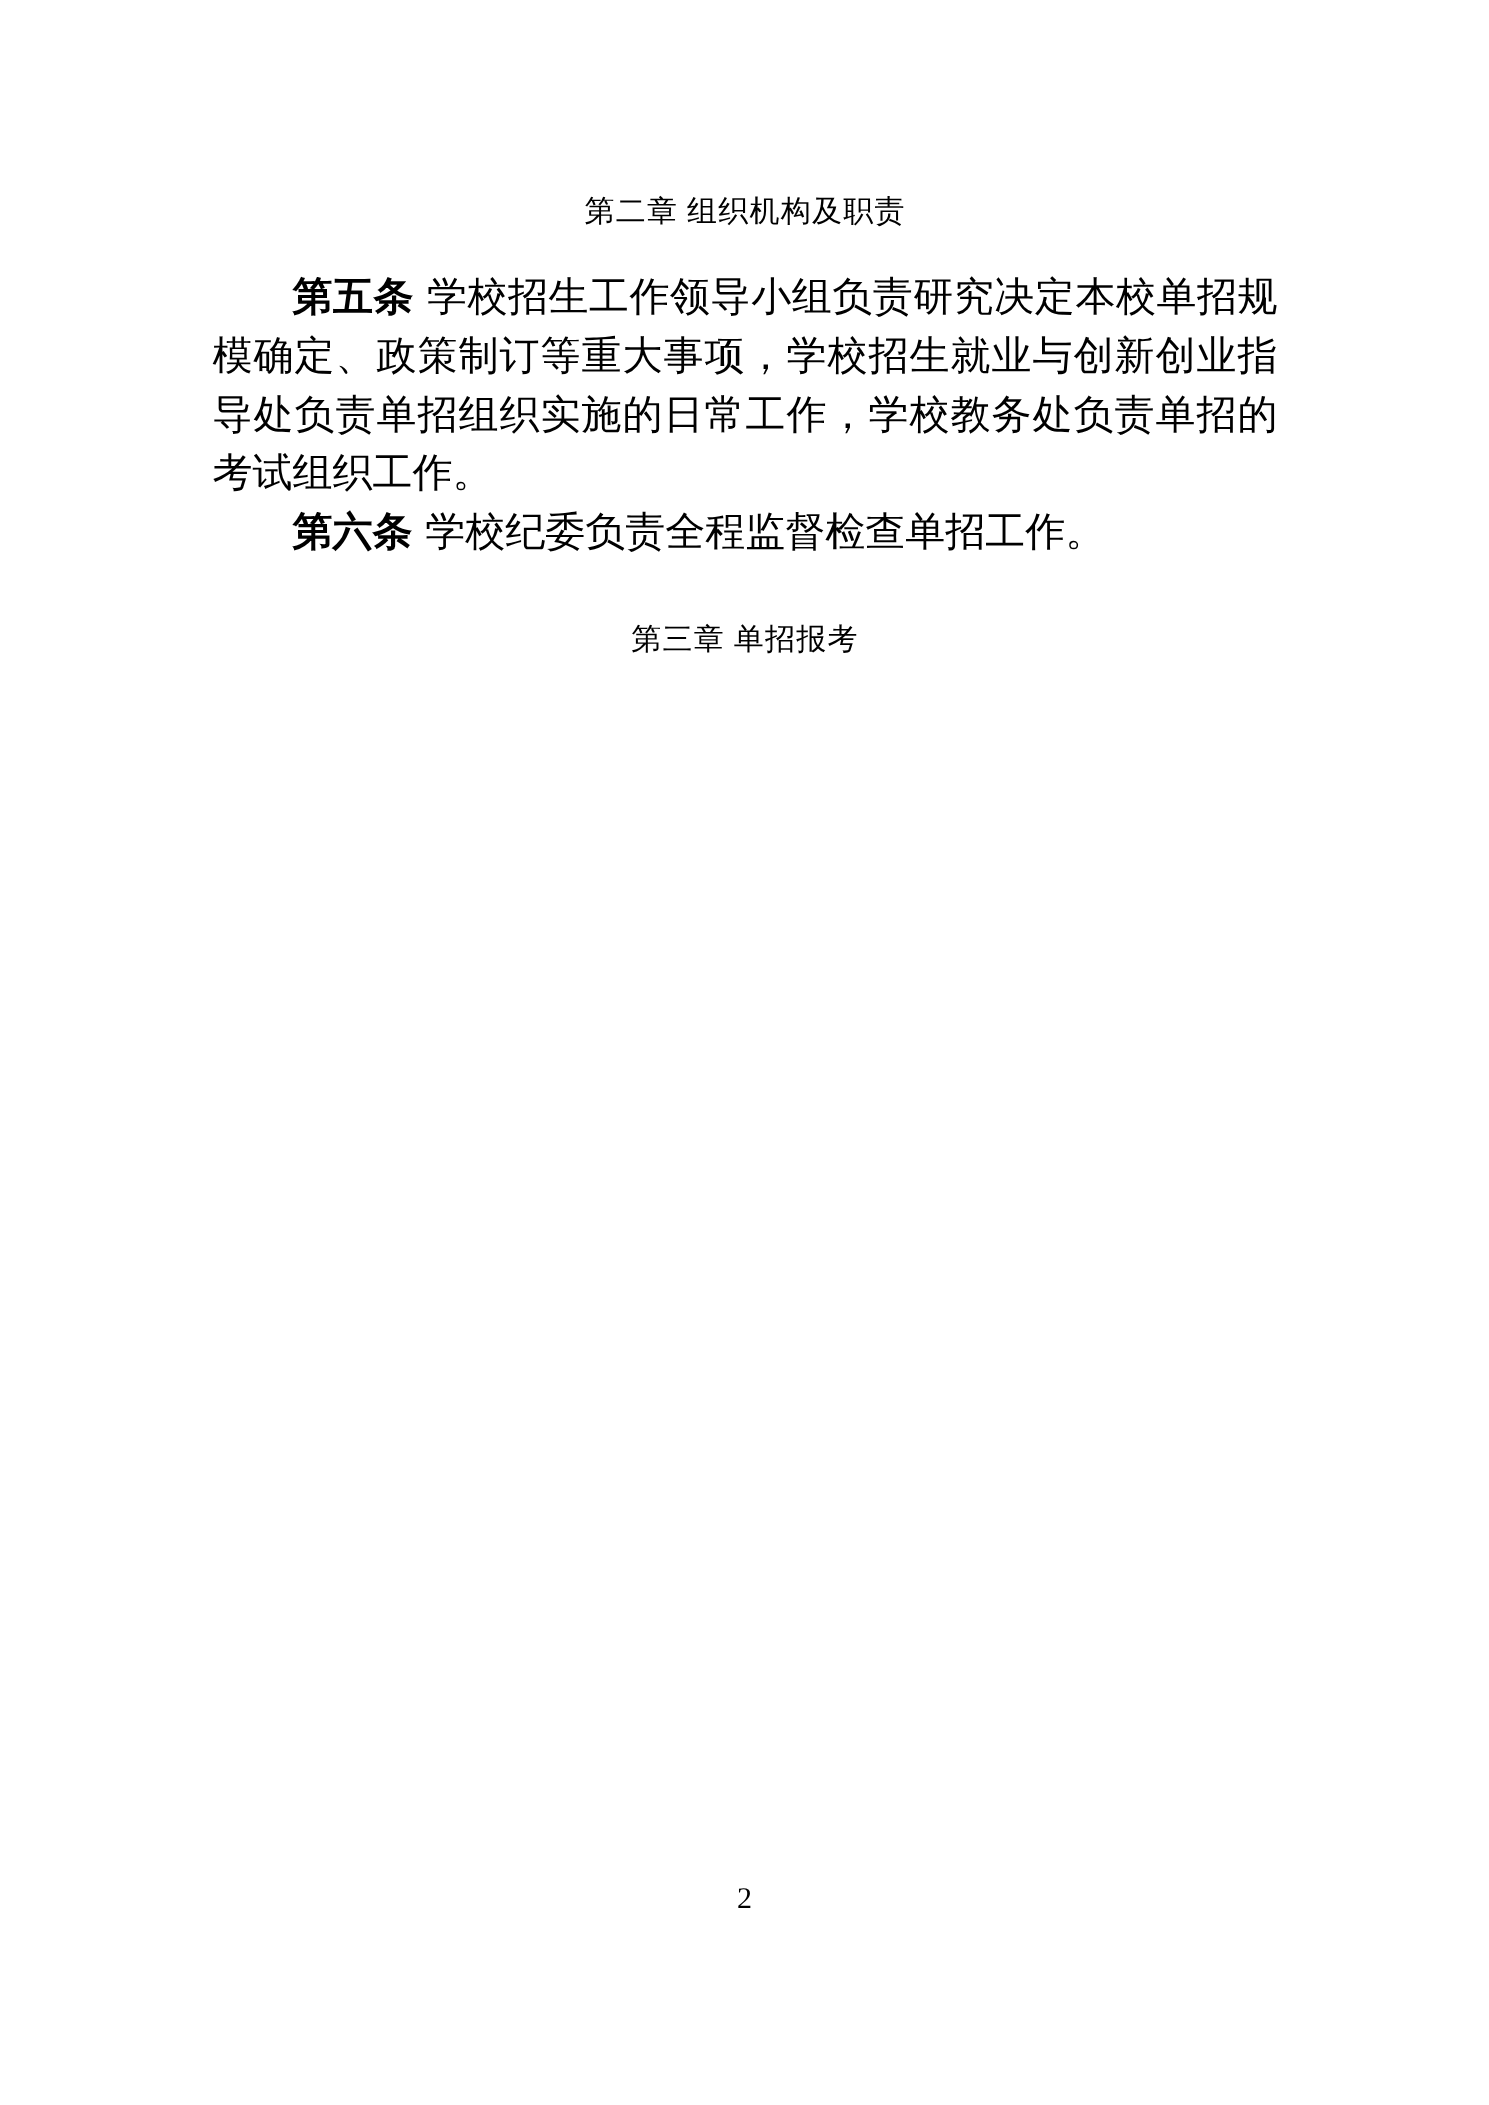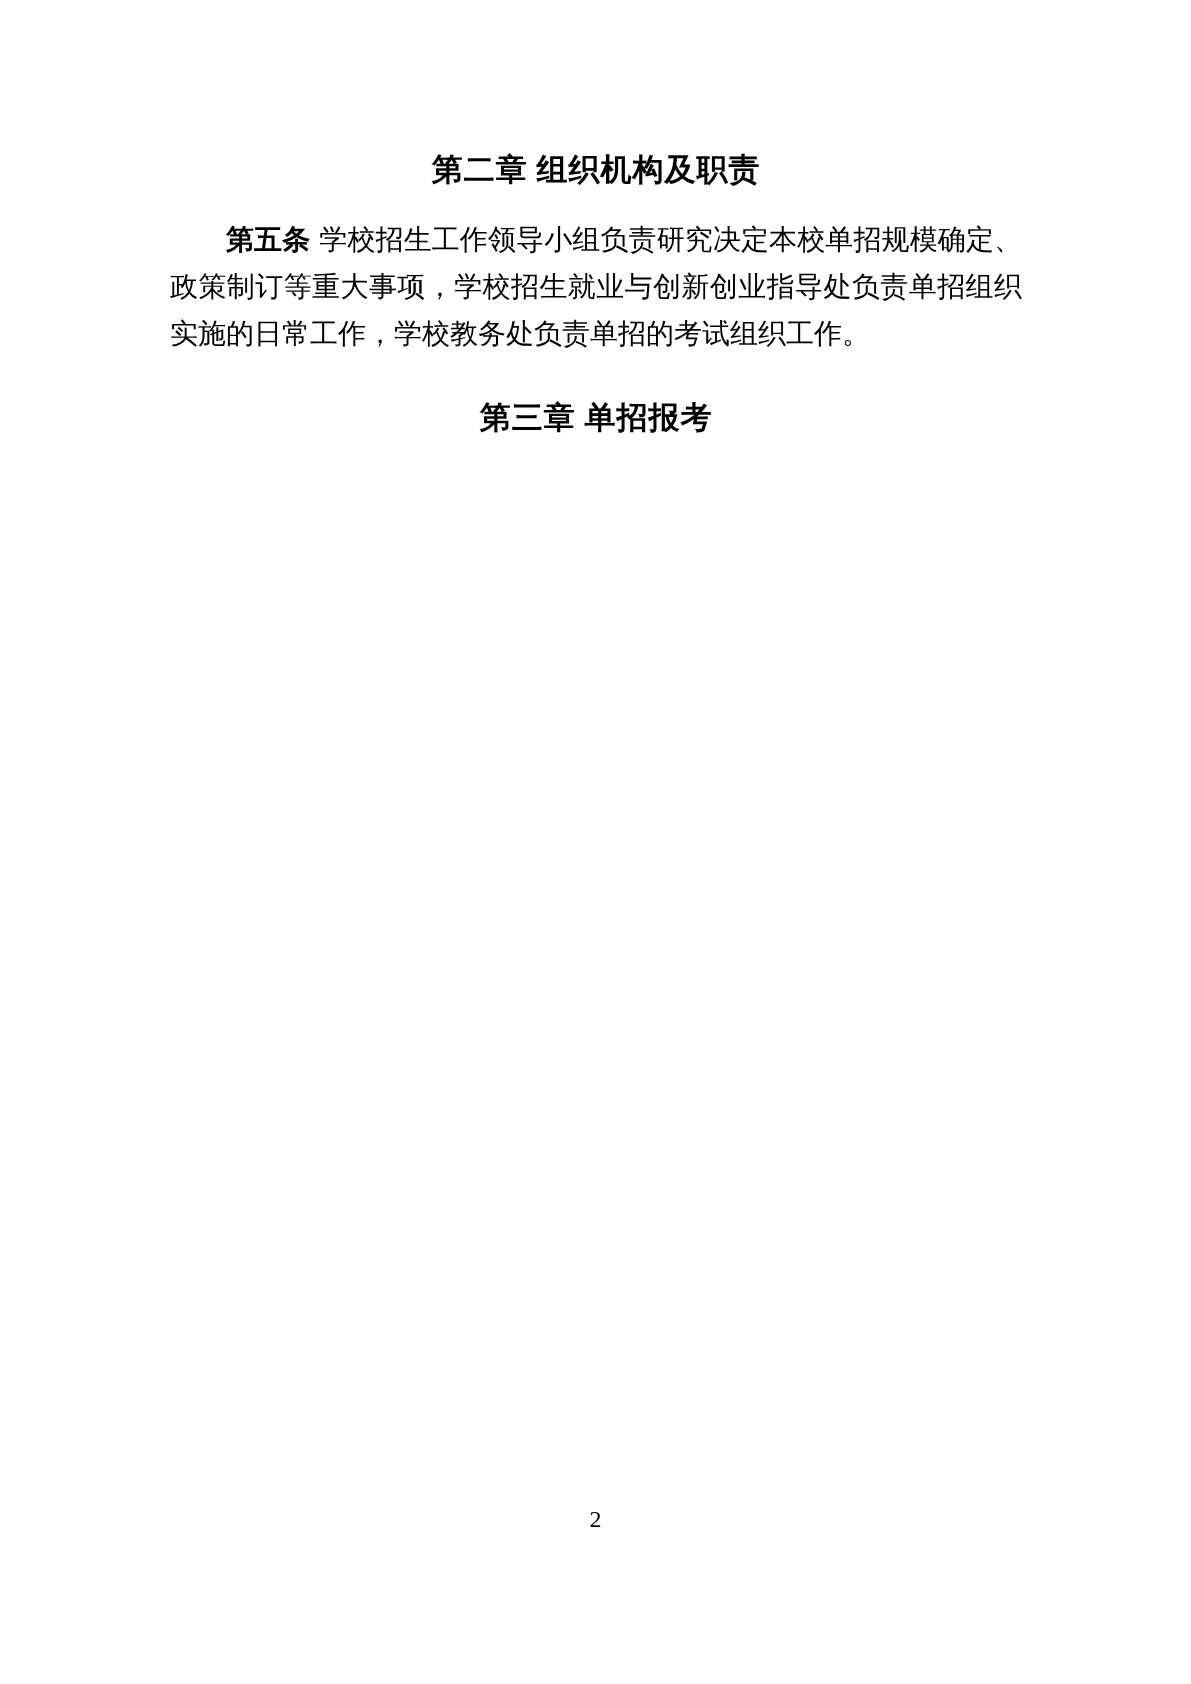--- a/index.html
+++ b/index.html
@@ -12,39 +12,40 @@
     width: 1191px;
     height: 1684px;
     background: #ffffff;
     color: #000000;
     font-family: "Liberation Serif", "DejaVu Serif", serif;
     overflow: hidden;
     box-sizing: border-box;
     padding: 148px 169px 0 170px;
   }
   .chapter-heading {
-    font-size: 31px;
-    font-weight: 700;
+    font-size: 24px;
+    font-weight: 400;
     line-height: 44px;
     text-align: center;
     margin: 0 0 24px 0;
     letter-spacing: 1px;
   }
   .chapter-heading.mid {
     margin-top: 39px;
     margin-bottom: 22px;
   }
   .para {
     margin: 0;
-    font-size: 28px;
+    font-size: 32px;
     line-height: 47px;
     text-align: justify;
     text-justify: inter-ideograph;
     text-indent: 2em;
     word-break: break-word;
+    font-family: Liberation Mono, monospace;
   }
   .article-label {
     font-weight: 700;
     margin-right: 0.32em;
   }
   .page-number {
     position: absolute;
     left: 0;
     right: 0;
     top: 1505px;
@@ -56,20 +57,21 @@
 </style>
 </head>
 <body>
 
 <div class="page">
 
   <h1 class="chapter-heading">第二章 组织机构及职责</h1>
 
   <p class="para"><span class="article-label">第五条</span><span>学校招生工作领导小组负责研究决定本校单招规模确定、政策制订等重大事项，学校招生就业与创新创业指导处负责单招组织实施的日常工作，学校教务处负责单招的考试组织工作。</span></p>
 
+  <p class="para"><span class="article-label">第六条</span><span>学校纪委负责全程监督检查单招工作。</span></p>
 
   <h1 class="chapter-heading mid">第三章 单招报考</h1>
 
 
 
 
 
 
   <div class="page-number">2</div>
 </div>

